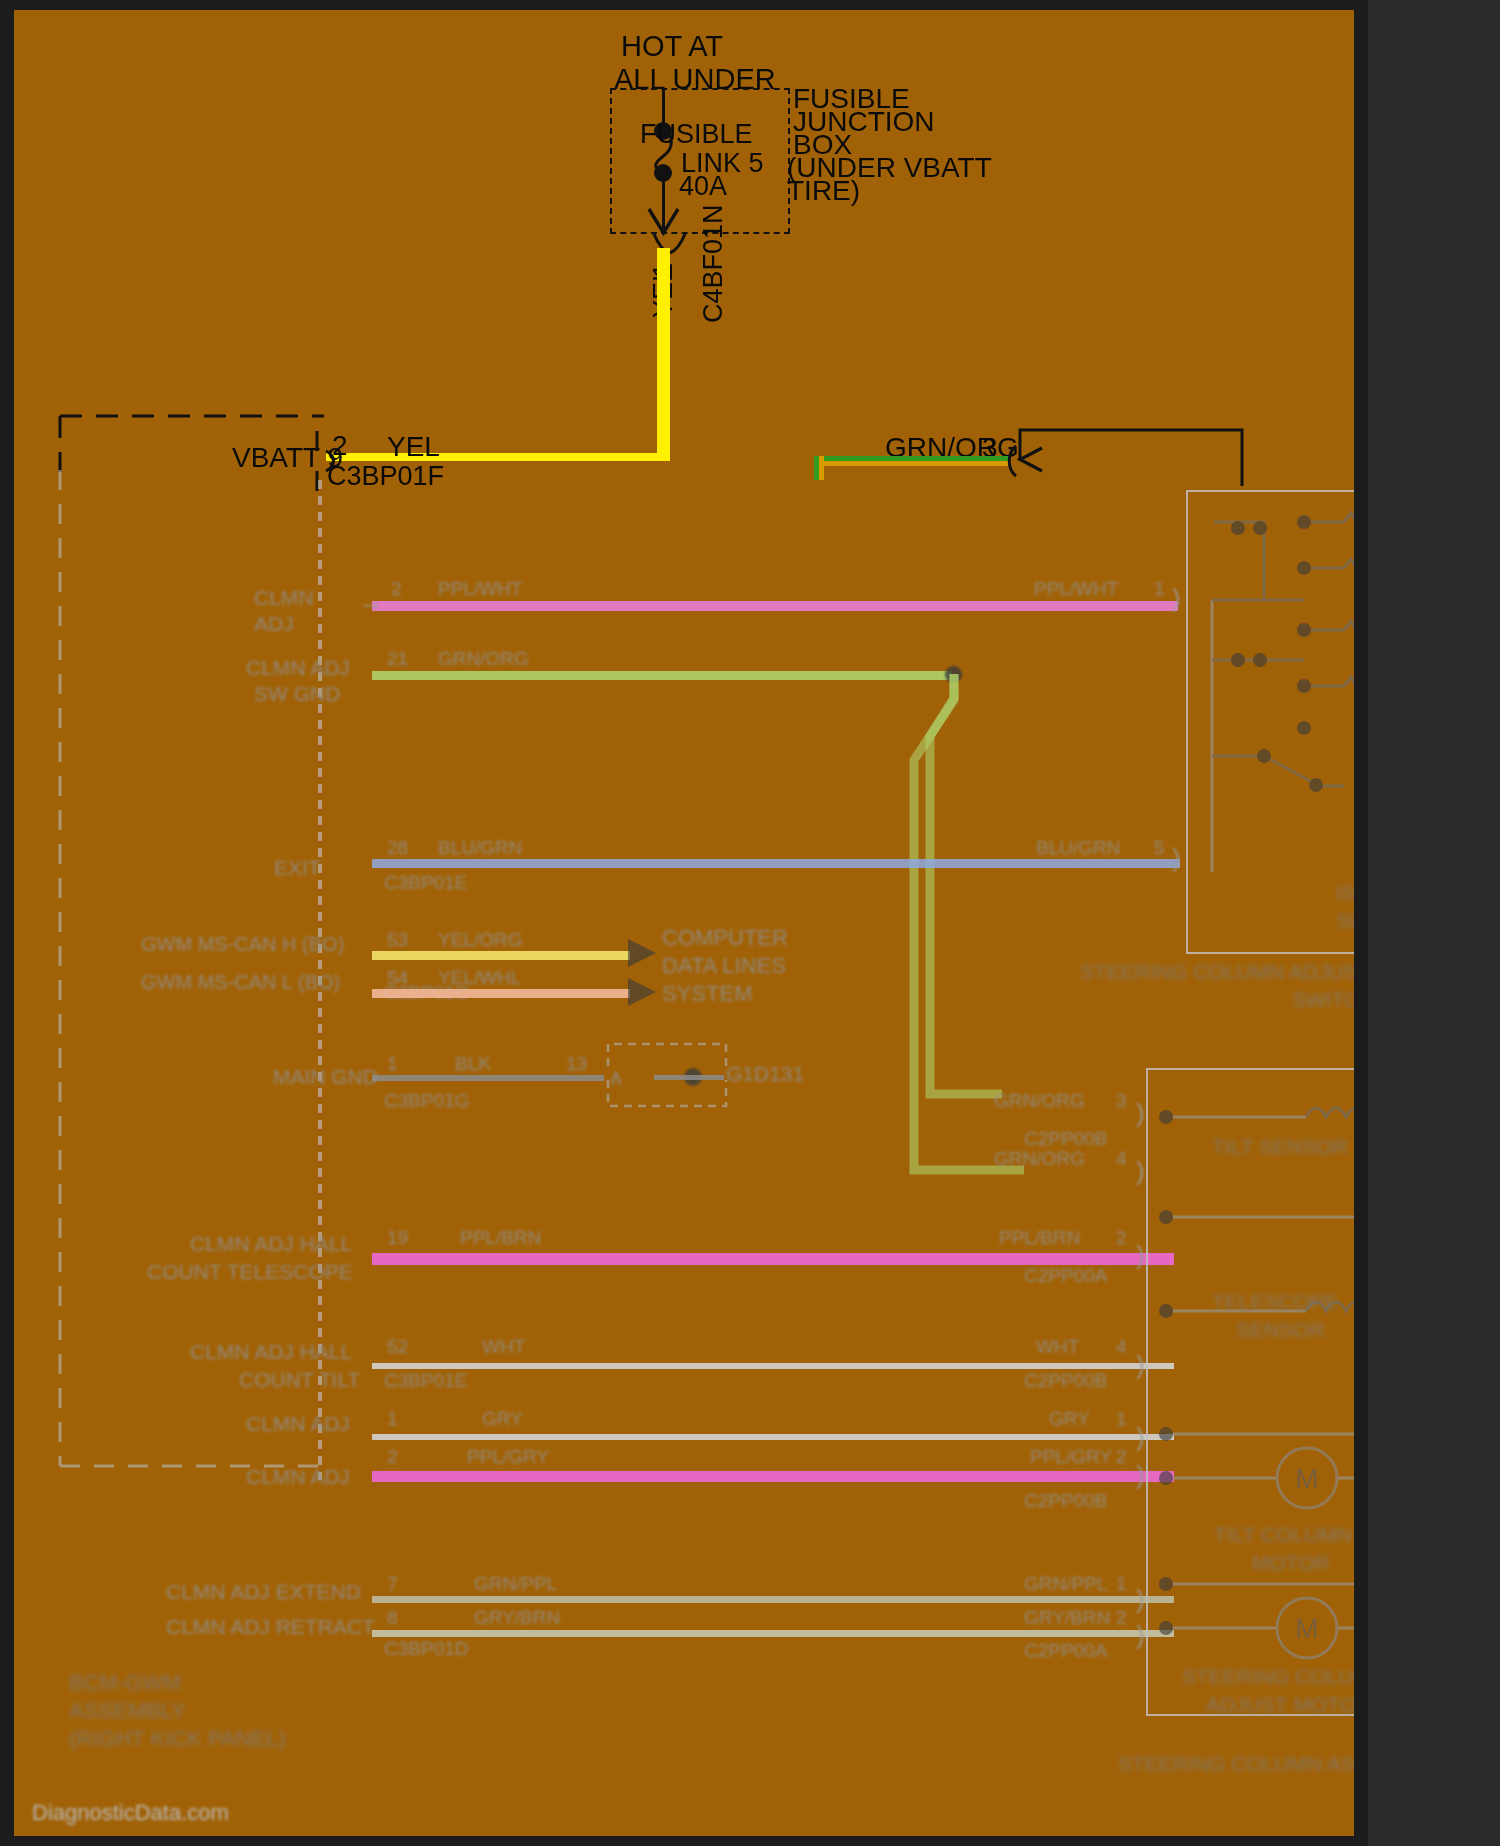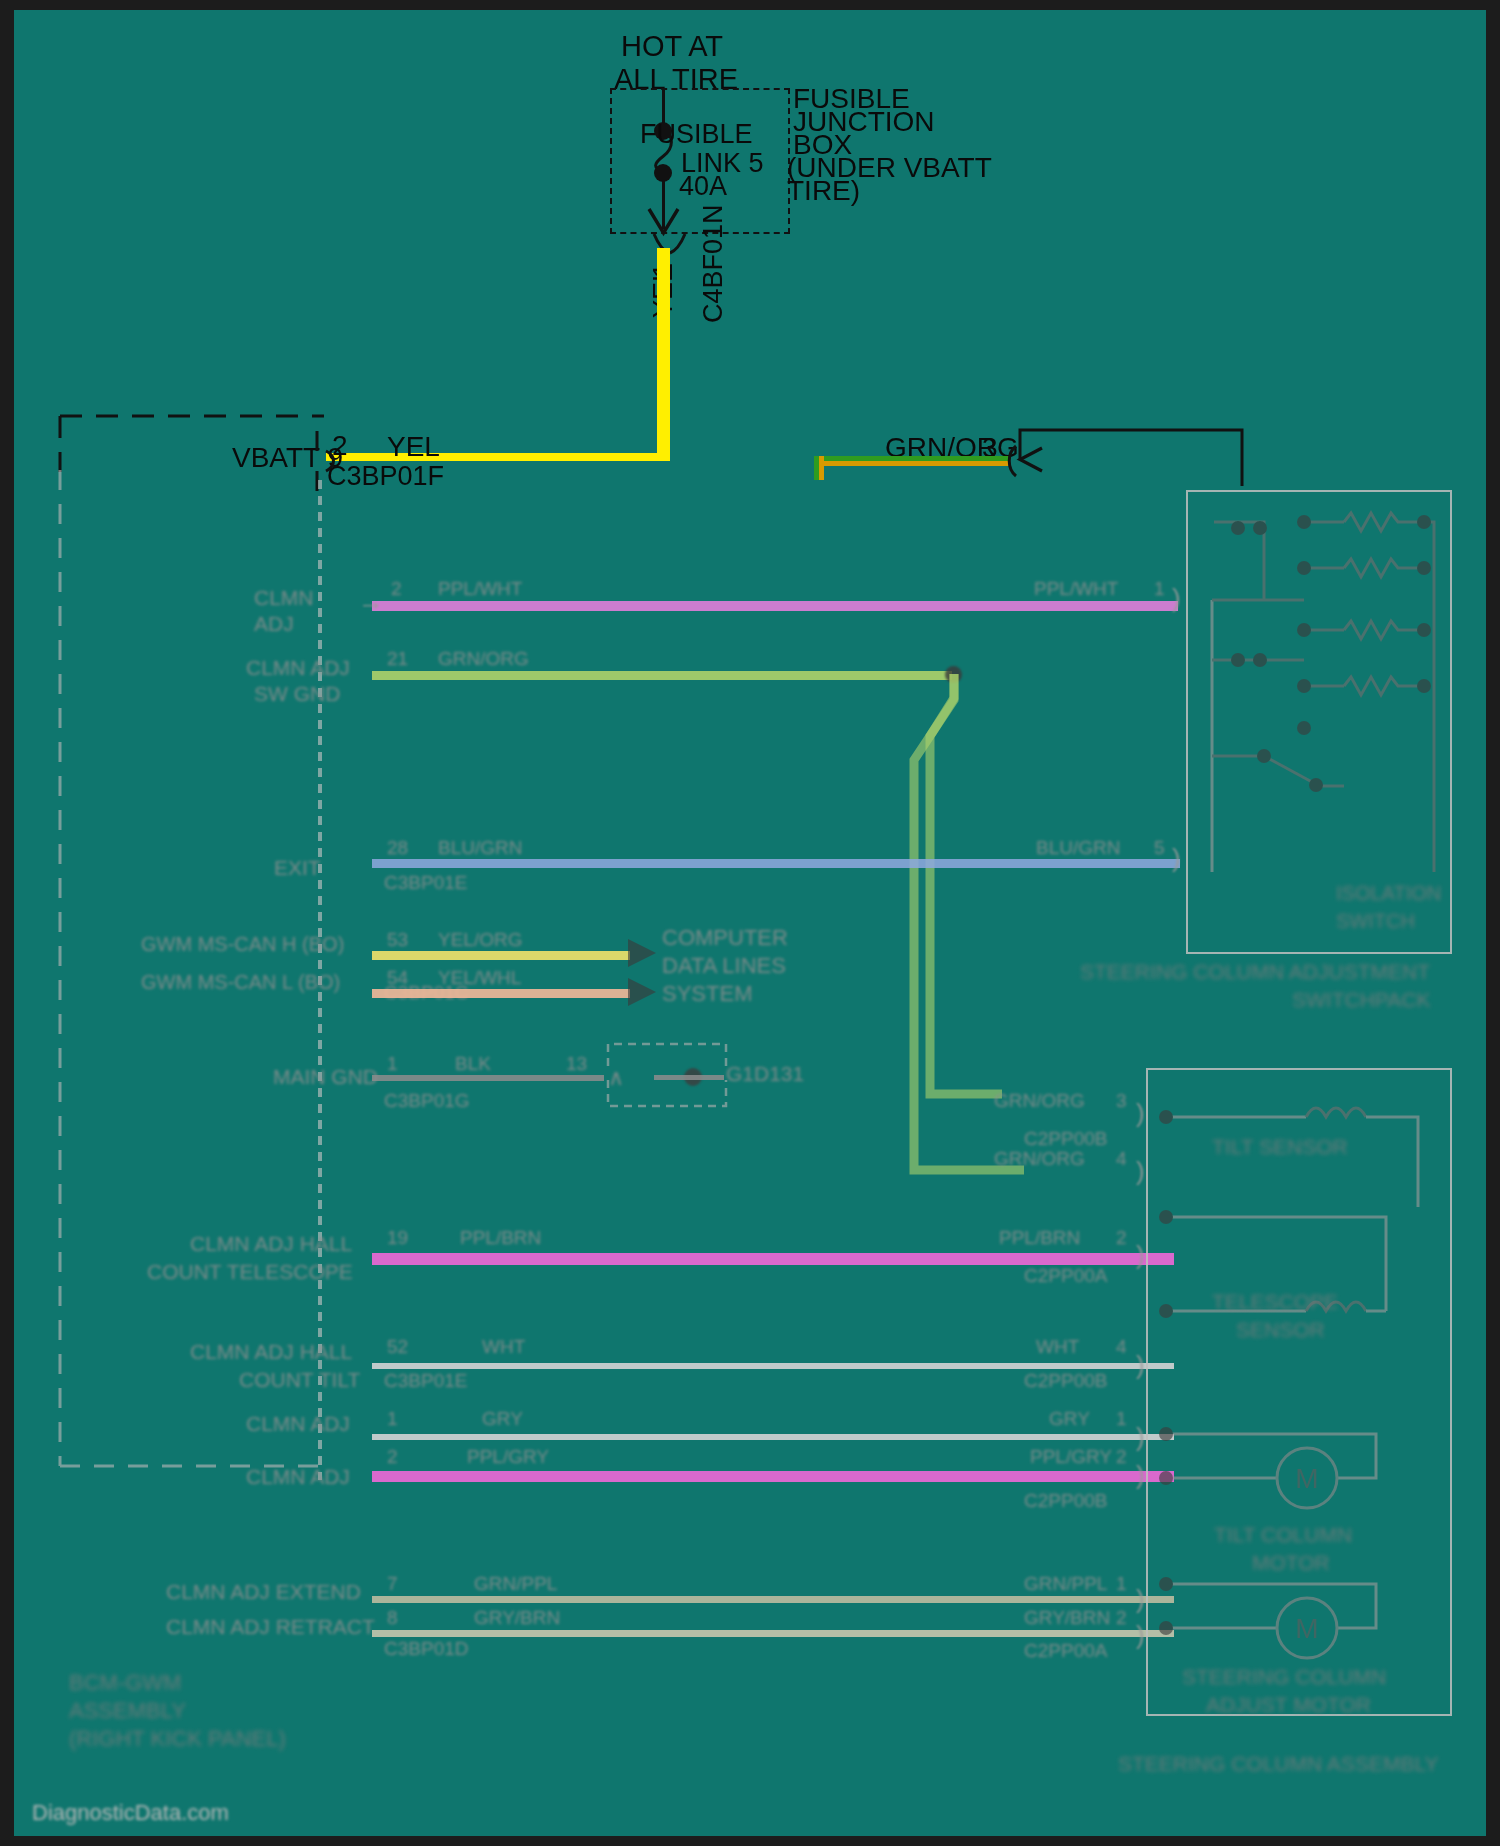--- a/index.html
+++ b/index.html
@@ -1,20 +1,20 @@
 <!DOCTYPE html>
 <html><head>
 <meta charset="utf-8">
 <style>
   html,body{margin:0;padding:0;background:#2b2b2b;}
   body{font-family:"Liberation Sans",sans-serif;}
   #page{
     position:relative;
-    width:1500px;height:1846px;
-    background:#0f766e;
+    width:1368px;height:1846px;
+    background:#a16207;
     overflow:hidden;
     box-sizing:border-box;
     border-left:14px solid #1c1c1c;
     border-right:14px solid #1c1c1c;
     border-top:10px solid #1c1c1c;
     border-bottom:10px solid #1c1c1c;
   }
   #canvas{position:absolute;left:0;top:0;width:1472px;height:1826px;}
   .txt{position:absolute;white-space:pre;color:#0a0a0a;font-family:"Liberation Sans",sans-serif;}
   .sharp{color:#0a0a0a;}
@@ -34,21 +34,21 @@
   .watermark{position:absolute;color:#b9b9b9;filter:blur(1.4px);font-size:22px;}
   svg{position:absolute;overflow:visible;}
 </style>
 </head>
 <body>
 
 <div id="page">
 <div id="canvas">
 
   <div class="txt sharp" style="left:607px;top:20px;font-size:29px;">HOT AT</div>
-  <div class="txt sharp" style="left:600px;top:53px;font-size:29px;">ALL TIRE</div>
+  <div class="txt sharp" style="left:600px;top:53px;font-size:29px;">ALL UNDER</div>
 
   <div class="boxdash" style="left:596px;top:78px;width:176px;height:142px;"></div>
 
   <div class="txt sharp" style="left:779px;top:73px;font-size:28px;">FUSIBLE</div>
   <div class="txt sharp" style="left:779px;top:96px;font-size:28px;">JUNCTION</div>
   <div class="txt sharp" style="left:779px;top:119px;font-size:28px;">BOX</div>
   <div class="txt sharp" style="left:773px;top:142px;font-size:28px;">(UNDER VBATT</div>
   <div class="txt sharp" style="left:773px;top:165px;font-size:28px;">TIRE)</div>
 
   <div class="vline" style="left:648px;top:78px;width:3px;height:42px;"></div>

